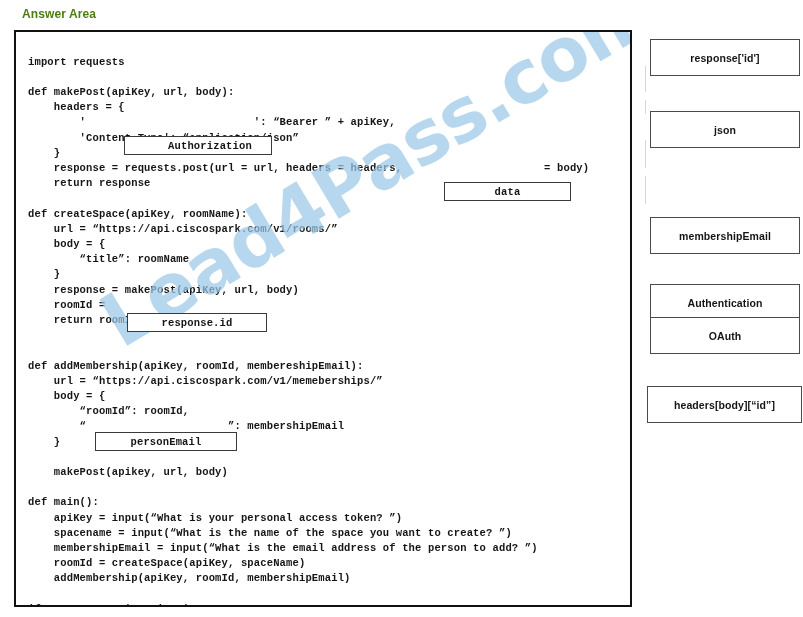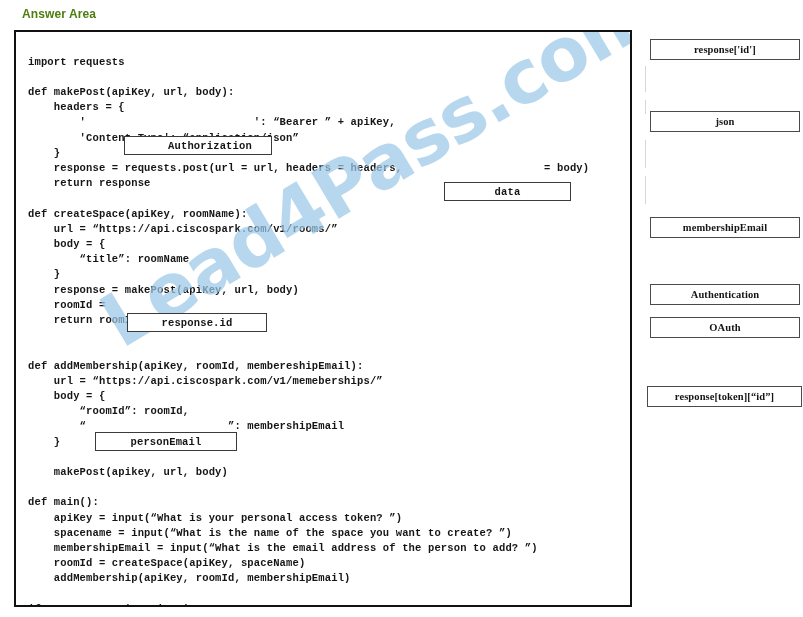--- a/index.html
+++ b/index.html
@@ -109,28 +109,28 @@
     position: absolute;
     left: 645px;
     top: 0;
     width: 158px;
     height: 617px;
   }
   .option-box {
     position: absolute;
     left: 5px;
     width: 150px;
-    height: 21px;
+    height: 37px;
     border: 1px solid #4a4a4a;
     background: #ffffff;
     box-sizing: border-box;
     display: flex;
     align-items: center;
     justify-content: center;
-    font-family: Liberation Serif, serif;
+    font-family: Liberation Sans, sans-serif;
     font-size: 10.5px;
     font-weight: 600;
     color: #151515;
     letter-spacing: 0.1px;
     white-space: nowrap;
   }
   #opt-0 { top: 39px; }
   #opt-1 { top: 111px; }
   #opt-2 { top: 217px; }
   #opt-3 { top: 250px; }
@@ -219,14 +219,14 @@
 
   <div class="option-box" id="opt-1">json</div>
 
   <div class="option-box" id="opt-2">membershipEmail</div>
 
 
   <div class="option-box" id="opt-4">Authentication</div>
 
   <div class="option-box" id="opt-5">OAuth</div>
 
-  <div class="option-box" id="opt-6">response[token][“id”]</div>
+  <div class="option-box" id="opt-6">headers[body][“id”]</div>
 </div>
 
 </body></html>

